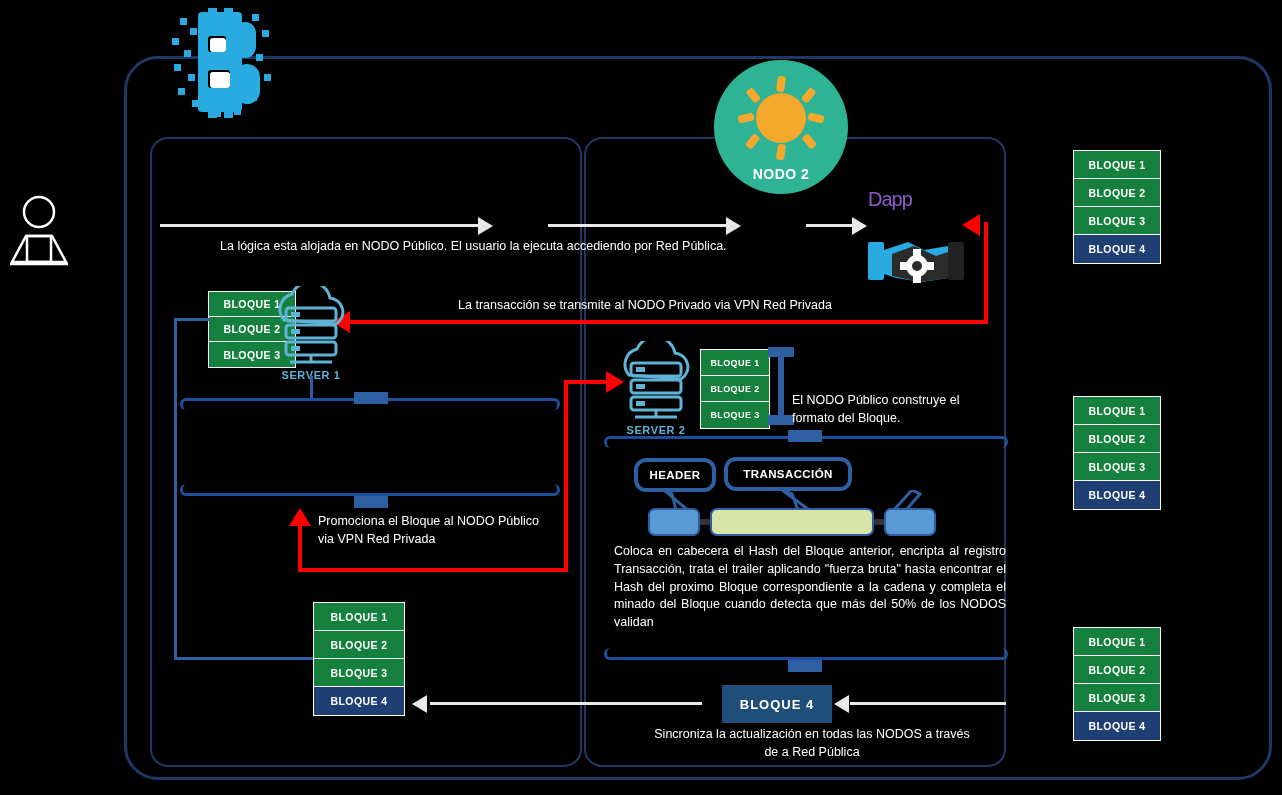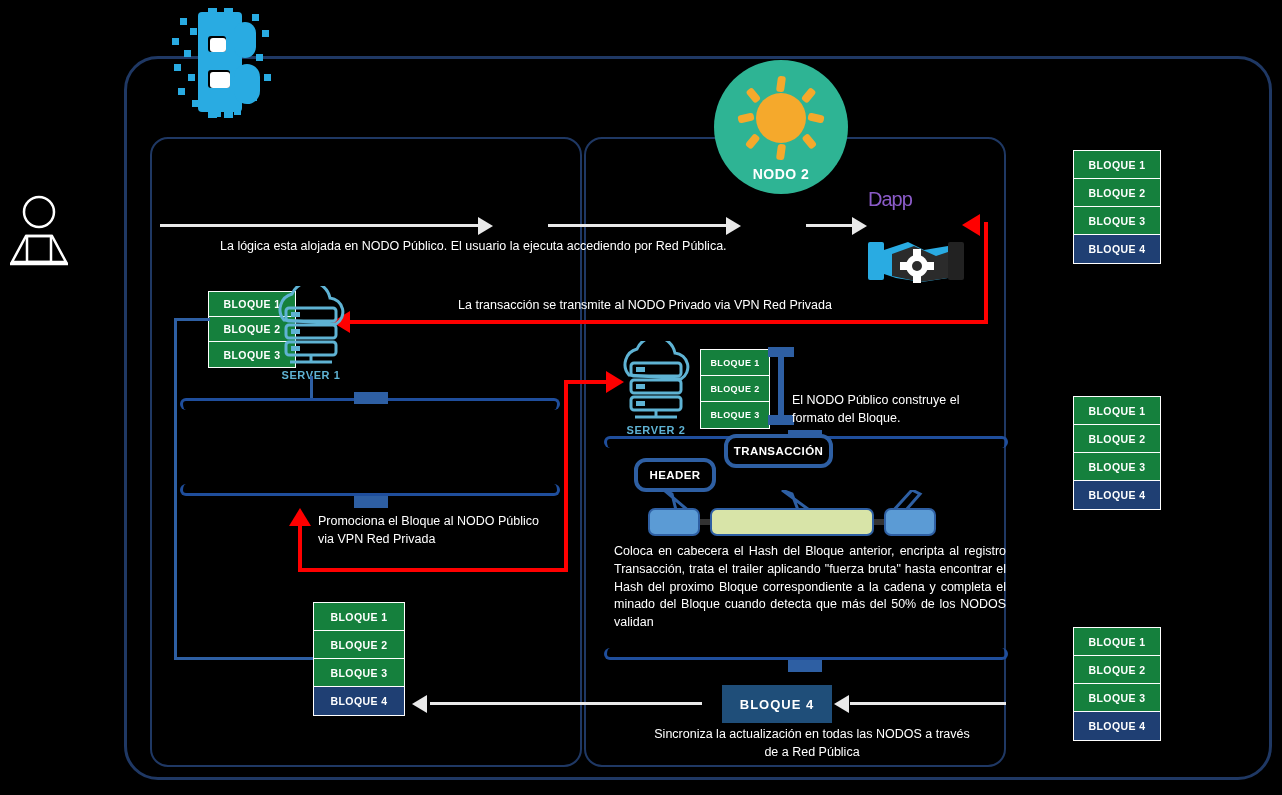--- a/index.html
+++ b/index.html
@@ -149,21 +149,21 @@
     border-radius: 12px;
     background: #000;
     color: #ffffff;
     font-size: 11.5px;
     font-weight: bold;
     letter-spacing: .4px;
     display: flex; align-items: center; justify-content: center;
     height: 34px;
   }
   #bub-header { left: 634px; top: 458px; width: 82px; }
-  #bub-trans  { left: 724px; top: 434px; width: 109px; }
+  #bub-trans  { left: 724px; top: 457px; width: 128px; }
   #bub-cod    { left: 856px; top: 458px; width: 130px; }
 
   
   .fmt-box { border: 2px solid #2E5FA3; border-radius: 7px; height: 28px; }
   .fmt-blue  { background: #5B9BD5; }
   .fmt-green { background: #D8E4A8; }
   #fmt-left  { left: 648px; top: 508px; width: 52px; }
   #fmt-mid   { left: 710px; top: 508px; width: 164px; }
   #fmt-right { left: 884px; top: 508px; width: 52px; }
   .fmt-conn { background: #333; height: 6px; width: 10px; }

